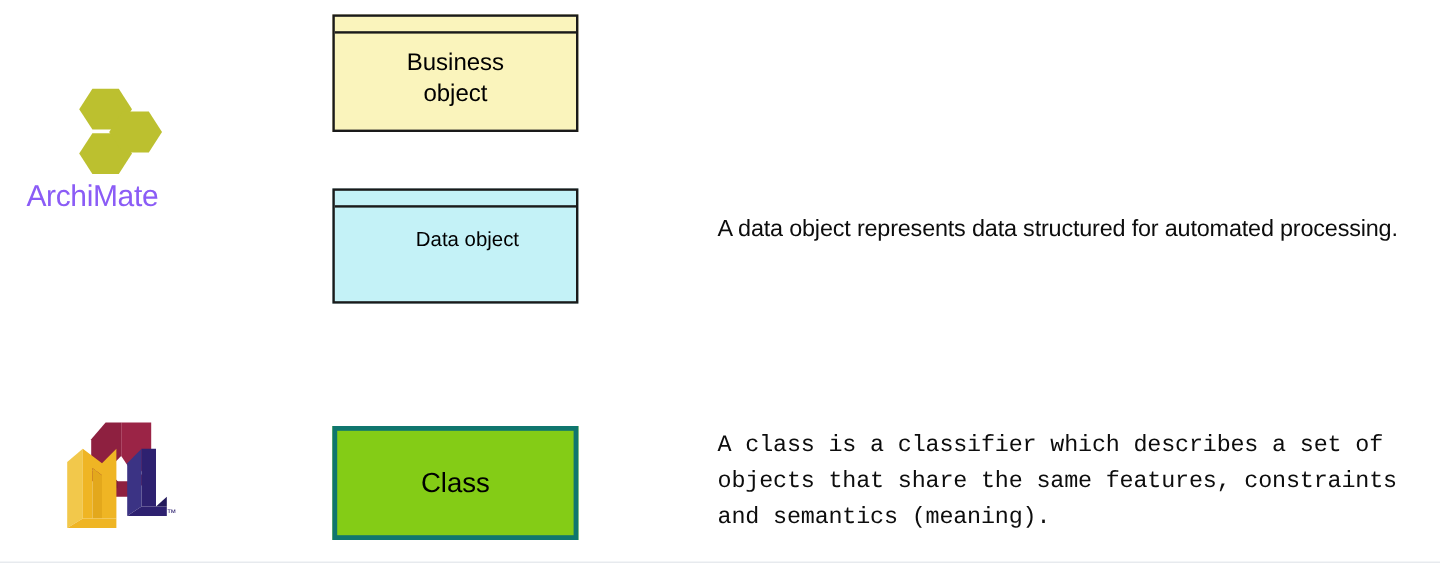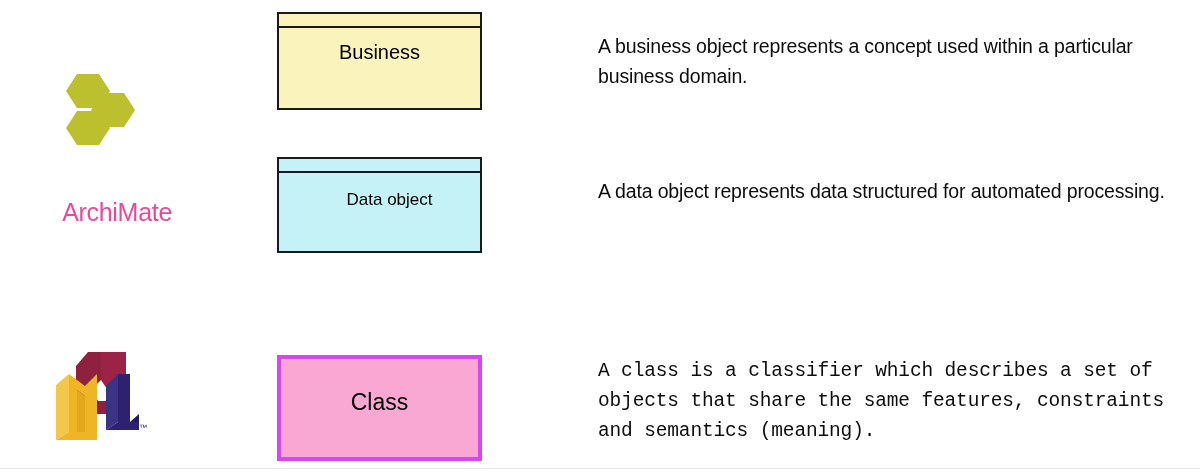--- a/index.html
+++ b/index.html
@@ -34,27 +34,26 @@
     left: 36px;
     top: 0px;
     width: 80px;
     height: 78px;
   }
   .logo-archimate .wordmark {
     position: absolute;
     left: 0;
     top: 78px;
     width: 150px;
-    text-align: right;
+    text-align: left;
     font-family: "Liberation Sans", sans-serif;
     font-size: 25px;
     letter-spacing: -0.3px;
-    color: #ec4899;
+    color: #8b5cf6;
     white-space: nowrap;
-    margin-top: 48px;
   }
 
   .logo-uml {
     position: absolute;
     left: 40px;
     top: 344px;
     width: 110px;
     height: 104px;
   }
 
@@ -106,23 +105,23 @@
   #box-data .caption {
     top: 30px;
     font-size: 17px;
     padding-left: 20px;
   }
 
   #box-class {
     left: 277px;
     top: 355px;
     width: 205px;
-    height: 106px;
-    background: #f9a8d4;
-    border: 4px solid #d946ef;
+    height: 95px;
+    background: #84cc16;
+    border: 4px solid #0f766e;
   }
   #box-class .caption {
     top: 28px;
     font-size: 23px;
   }
 
   
   .desc {
     position: absolute;
     left: 598px;
@@ -189,23 +188,23 @@
       </g>
 
       <text x="99" y="86" font-family="Liberation Sans, sans-serif" font-size="8" fill="#2E2170">™</text>
     </svg>
   </div>
 
   <div class="elem-box" id="box-business">
     <div class="band"></div>
     <div class="caption">
       <div>Business</div>
+      <div>object</div>
     </div>
   </div>
-  <div class="desc" id="desc-business">A business object represents a concept used within a particular business domain.</div>
 
   <div class="elem-box" id="box-data">
     <div class="band"></div>
     <div class="caption">Data object</div>
   </div>
   <div class="desc" id="desc-data">A data object represents data structured for automated processing.</div>
 
   <div class="elem-box" id="box-class">
     <div class="caption">Class</div>
   </div>

